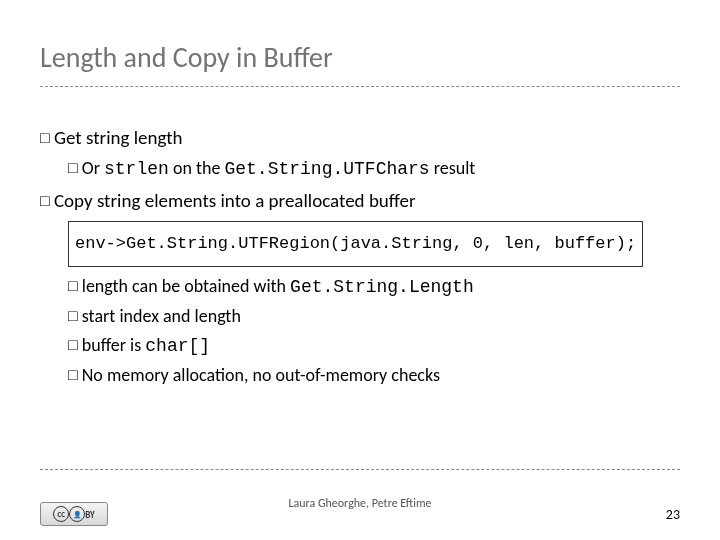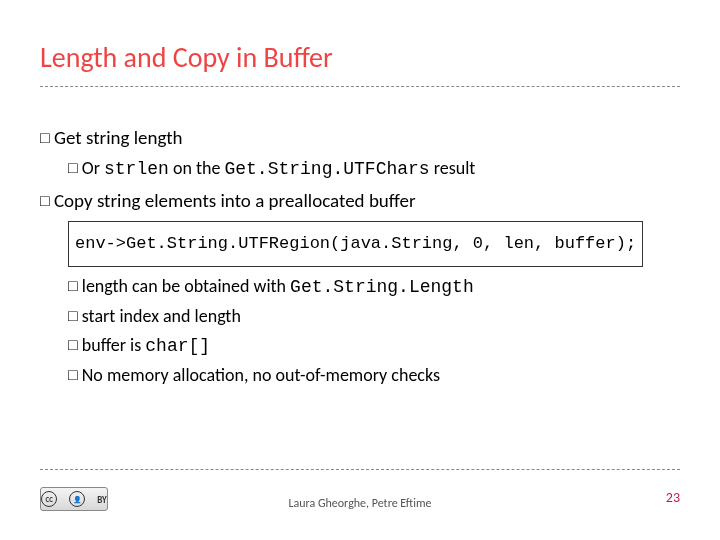--- a/index.html
+++ b/index.html
@@ -18,21 +18,21 @@
     height: 540px;
     position: relative;
     box-sizing: border-box;
   }
   .title {
     position: absolute;
     top: 40px;
     left: 40px;
     font-size: 28px;
     font-weight: 400;
-    color: #ef4444;
+    color: #737373;
   }
   .dashed-under-title {
     position: absolute;
     top: 86px;
     left: 40px;
     right: 40px;
     border-top: 1px dashed #888;
   }
   .content {
     position: absolute;
@@ -77,41 +77,41 @@
     position: absolute;
     bottom: 30px;
     left: 0;
     right: 0;
     text-align: center;
     font-size: 12px;
     color: #555;
   }
   .page-num {
     position: absolute;
-    bottom: 34px;
+    bottom: 17px;
     right: 40px;
     font-size: 14px;
-    color: #be185d;
+    color: #000000;
   }
   .cc-badge {
     position: absolute;
-    bottom: 29px;
+    bottom: 14px;
     left: 40px;
     width: 66px;
     height: 22px;
     border: 1px solid #888;
     border-radius: 3px;
     background: linear-gradient(#f4f4f4, #d8d8d8);
     font-size: 9px;
     font-weight: bold;
     color: #333;
     display: flex;
     align-items: center;
     justify-content: center;
-    gap: 12px;
+    gap: 0;
   }
   .cc-circle {
     width: 14px;
     height: 14px;
     border: 1.5px solid #333;
     border-radius: 50%;
     display: inline-flex;
     align-items: center;
     justify-content: center;
     font-size: 7px;

